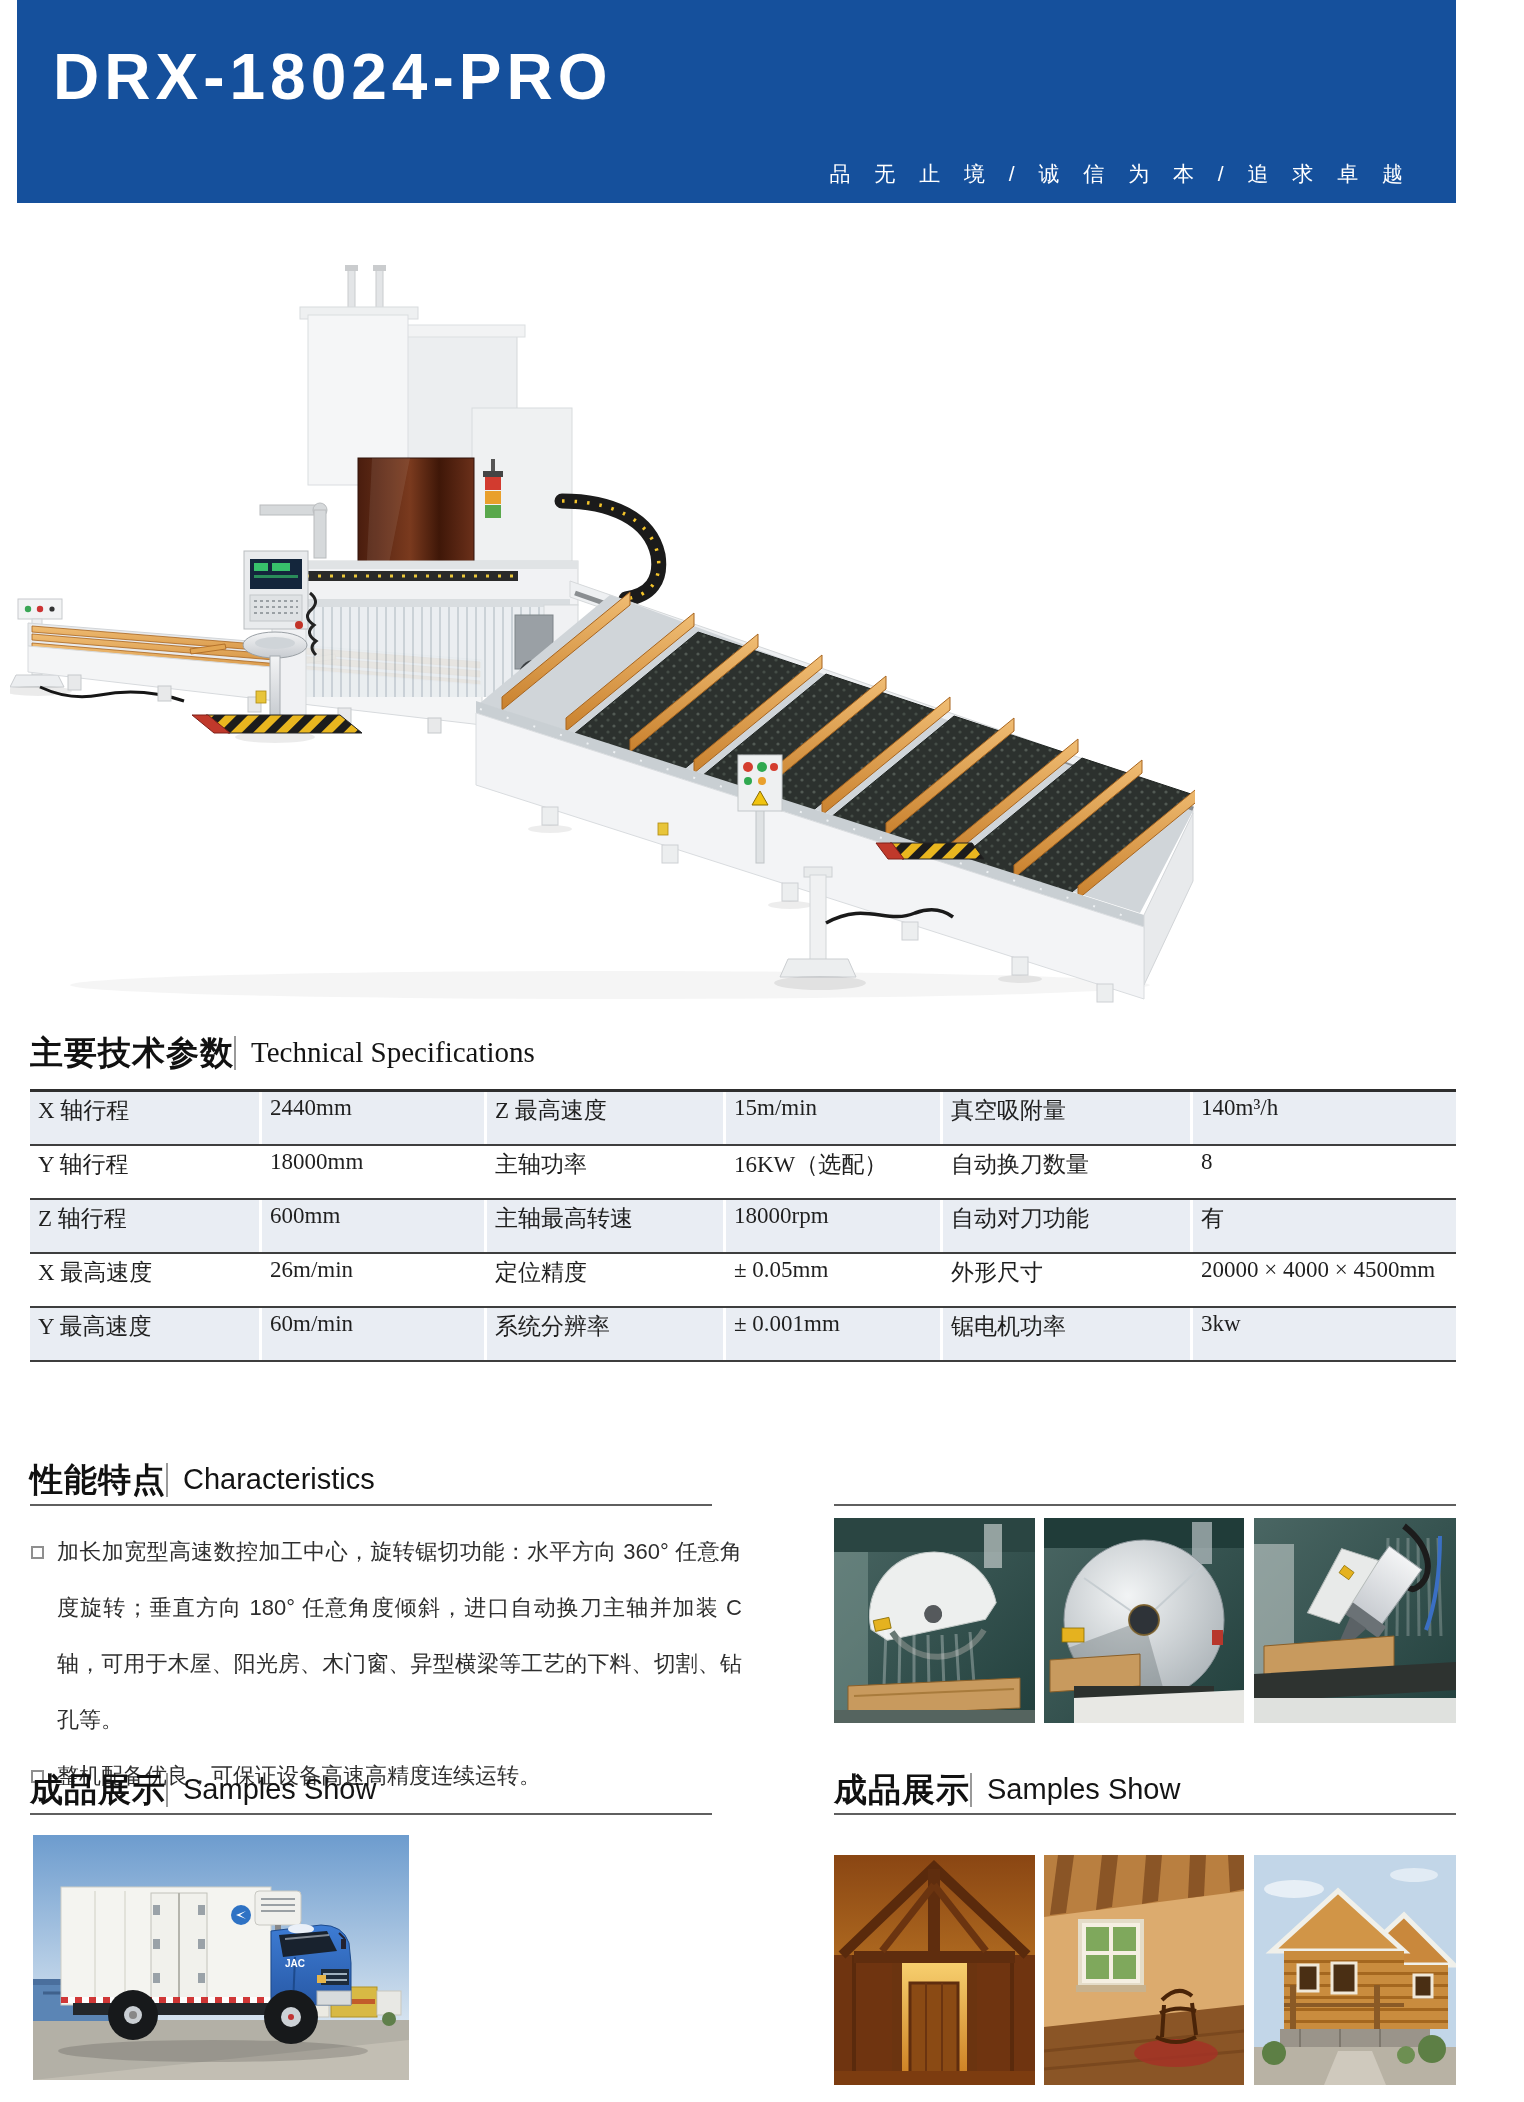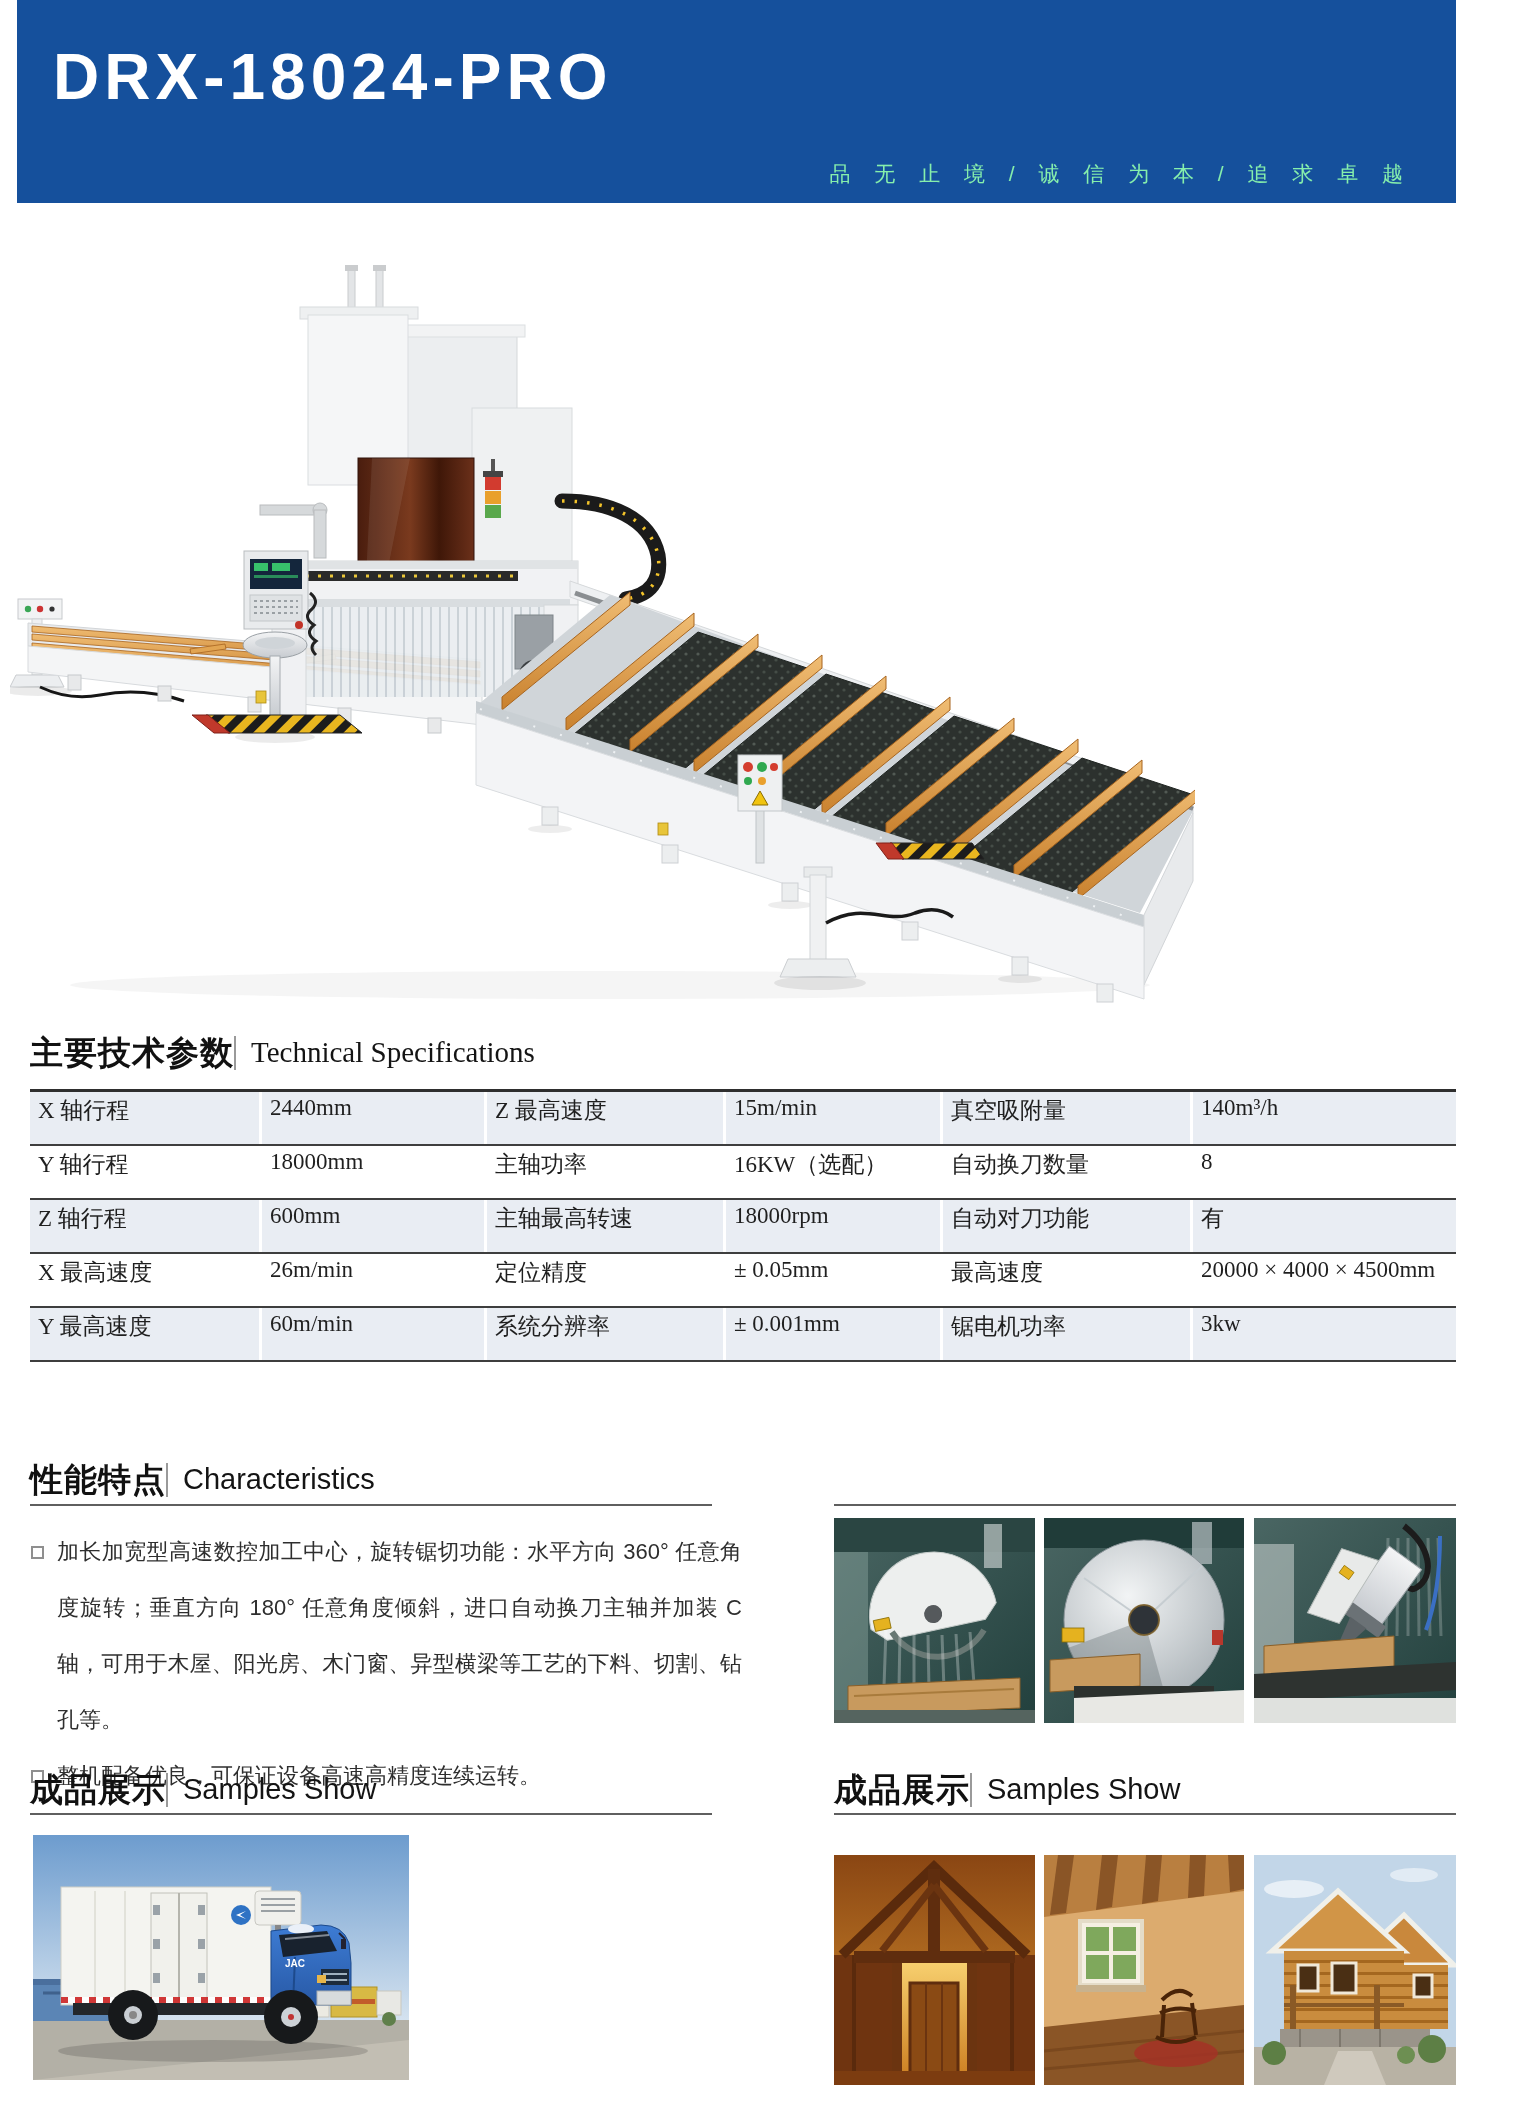--- a/index.html
+++ b/index.html
@@ -5,21 +5,21 @@
   html,body{margin:0;padding:0;background:#fff;}
   .page{position:relative;width:1524px;height:2102px;background:#fff;overflow:hidden;
         font-family:"Liberation Sans","DejaVu Sans",sans-serif;}
 
   
   .header{position:absolute;left:17px;top:0;width:1439px;height:203px;background:#15509c;text-align:right;}
   .model{position:absolute;left:36px;top:40px;font-size:64px;font-weight:bold;color:#fff;
          letter-spacing:5px;white-space:nowrap;}
   .subtitle{position:absolute;left:38px;top:138px;font-size:34px;font-weight:bold;color:#fff;
             letter-spacing:2px;white-space:nowrap;}
-  .slogan{position:absolute;right:44px;top:160px;font-size:21px;color:#86efac;
+  .slogan{position:absolute;right:44px;top:160px;font-size:21px;color:#ffffff;
           letter-spacing:9px;white-space:nowrap;}
 
   
   .sec-head{position:absolute;display:flex;align-items:center;white-space:nowrap;}
   .sec-head .zh{font-size:33px;font-weight:bold;color:#111;letter-spacing:1px;}
   .sec-head .en{font-size:29px;color:#141414;padding-left:15px;
                 border-left:2px solid #9a9a9a;line-height:1.15;}
   .rule{position:absolute;height:2px;background:#5f5f5f;}
 
   
@@ -268,21 +268,21 @@
       <div class="spec-cell c2">主轴最高转速</div>
       <div class="spec-cell c3">18000rpm</div>
       <div class="spec-cell c4">自动对刀功能</div>
       <div class="spec-cell c5">有</div>
     </div>
     <div class="spec-row">
       <div class="spec-cell c0">X 最高速度</div>
       <div class="spec-cell c1">26m/min</div>
       <div class="spec-cell c2">定位精度</div>
       <div class="spec-cell c3">± 0.05mm</div>
-      <div class="spec-cell c4">最高速度</div>
+      <div class="spec-cell c4">外形尺寸</div>
       <div class="spec-cell c5">20000 × 4000 × 4500mm</div>
     </div>
     <div class="spec-row alt">
       <div class="spec-cell c0">Y 最高速度</div>
       <div class="spec-cell c1">60m/min</div>
       <div class="spec-cell c2">系统分辨率</div>
       <div class="spec-cell c3">± 0.001mm</div>
       <div class="spec-cell c4">锯电机功率</div>
       <div class="spec-cell c5">3kw</div>
     </div>

